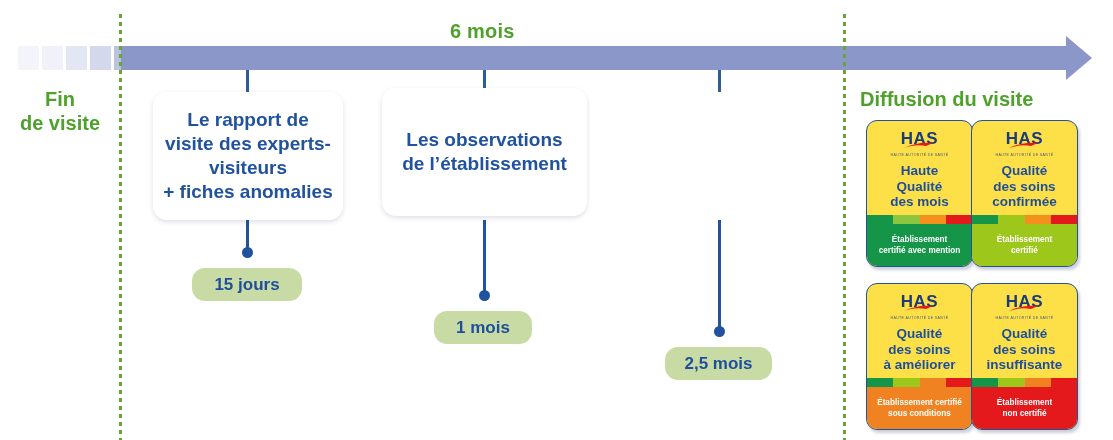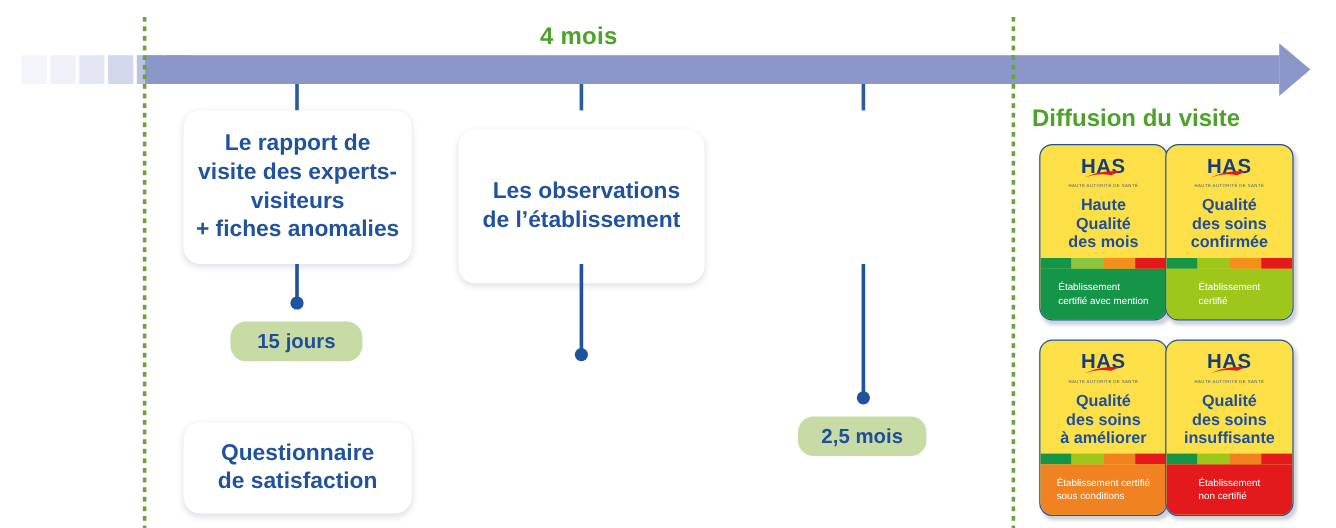--- a/index.html
+++ b/index.html
@@ -110,65 +110,66 @@
   .has-title{
     margin-top:6px;
     color:#1f4f9c;font-weight:bold;font-size:13.5px;line-height:1.16;
     text-align:center;white-space:pre-line;padding:0 4px;
   }
   .has-strip{display:flex;height:9px;width:100%;}
   .has-strip i{flex:1;display:block;}
   .has-foot{
     height:42px;
     display:flex;flex-direction:column;align-items:center;justify-content:center;
-    color:#ffffff;font-weight:normal;font-size:8.2px;line-height:1.35;
-    text-align:left;white-space:pre-line;padding:0 3px;
+    color:#ffffff;font-weight:bold;font-size:8.2px;line-height:1.35;
+    text-align:center;white-space:pre-line;padding:0 3px;
   }
 </style>
 </head>
 <body>
 
 <div id="stage">
 
   <div class="leadin" id="leadin" style="left:18px;">
       <i style="background: rgb(244, 245, 250);"></i>
       <i style="background: rgb(241, 242, 249);"></i>
       <i style="background: rgb(227, 230, 243);"></i>
       <i style="background: rgb(211, 216, 236);"></i>
       <i style="background: rgb(188, 195, 224);"></i>
       <i style="background: rgb(167, 176, 214);"></i>
     </div>
 
   <div class="arrowbar" style="left:121px;width:945px;"></div>
   <div class="arrowhead" style="left:1066px;top:36px;"></div>
 
-  <div class="toplabel" style="left:450px;top:20px;">4 mois</div>
+  <div class="toplabel" style="left:450px;top:20px;">6 mois</div>
 
   <div class="dotline" style="left:119px;"></div>
   <div class="dotline" style="left:843px;"></div>
 
+  <div class="sidelabel" style="left:6px;top:88px;width:108px;">Fin
+de visite</div>
   <div class="sidelabel right" style="left:860px;top:88px;">Diffusion du visite</div>
 
   <div class="tick" style="left:246px;top:70px;height:22px;"></div>
   <div class="card" style="left:153px;top:92px;width:190px;height:128px;">Le rapport de
 visite des experts-
 visiteurs
 + fiches anomalies</div>
   <div class="connector" style="left:246px;top:220px;height:32px;"></div>
   <div class="dot" style="left:242px;top:247px;"></div>
   <div class="pill" style="left:192px;top:268px;width:110px;height:33px;text-align:right;">15 jours</div>
 
-  <div class="card" style="left:153px;top:352px;width:190px;height:76px;">Questionnaire
-de satisfaction</div>
 
   <div class="tick" style="left:483px;top:70px;height:22px;"></div>
-  <div class="card" style="left:382px;top:108px;width:205px;height:128px;text-align:right;">Les observations
+  <div class="card" style="left:382px;top:88px;width:205px;height:128px;">Les observations
 de l’établissement</div>
   <div class="connector" style="left:483px;top:220px;height:75px;"></div>
   <div class="dot" style="left:479px;top:290px;"></div>
+  <div class="pill" style="left:434px;top:311px;width:98px;height:33px;">1 mois</div>
 
   <div class="tick" style="left:718px;top:70px;height:22px;"></div>
   <div class="connector" style="left:718px;top:220px;height:112px;"></div>
   <div class="dot" style="left:714px;top:326px;"></div>
   <div class="pill" style="left:665px;top:347px;width:107px;height:33px;text-align:right;">2,5 mois</div>
 
   <div id="has-wrap">
       <div class="has" style="left: 866px; top: 120px;">
         <div class="has-top">
           <div class="has-logo">

